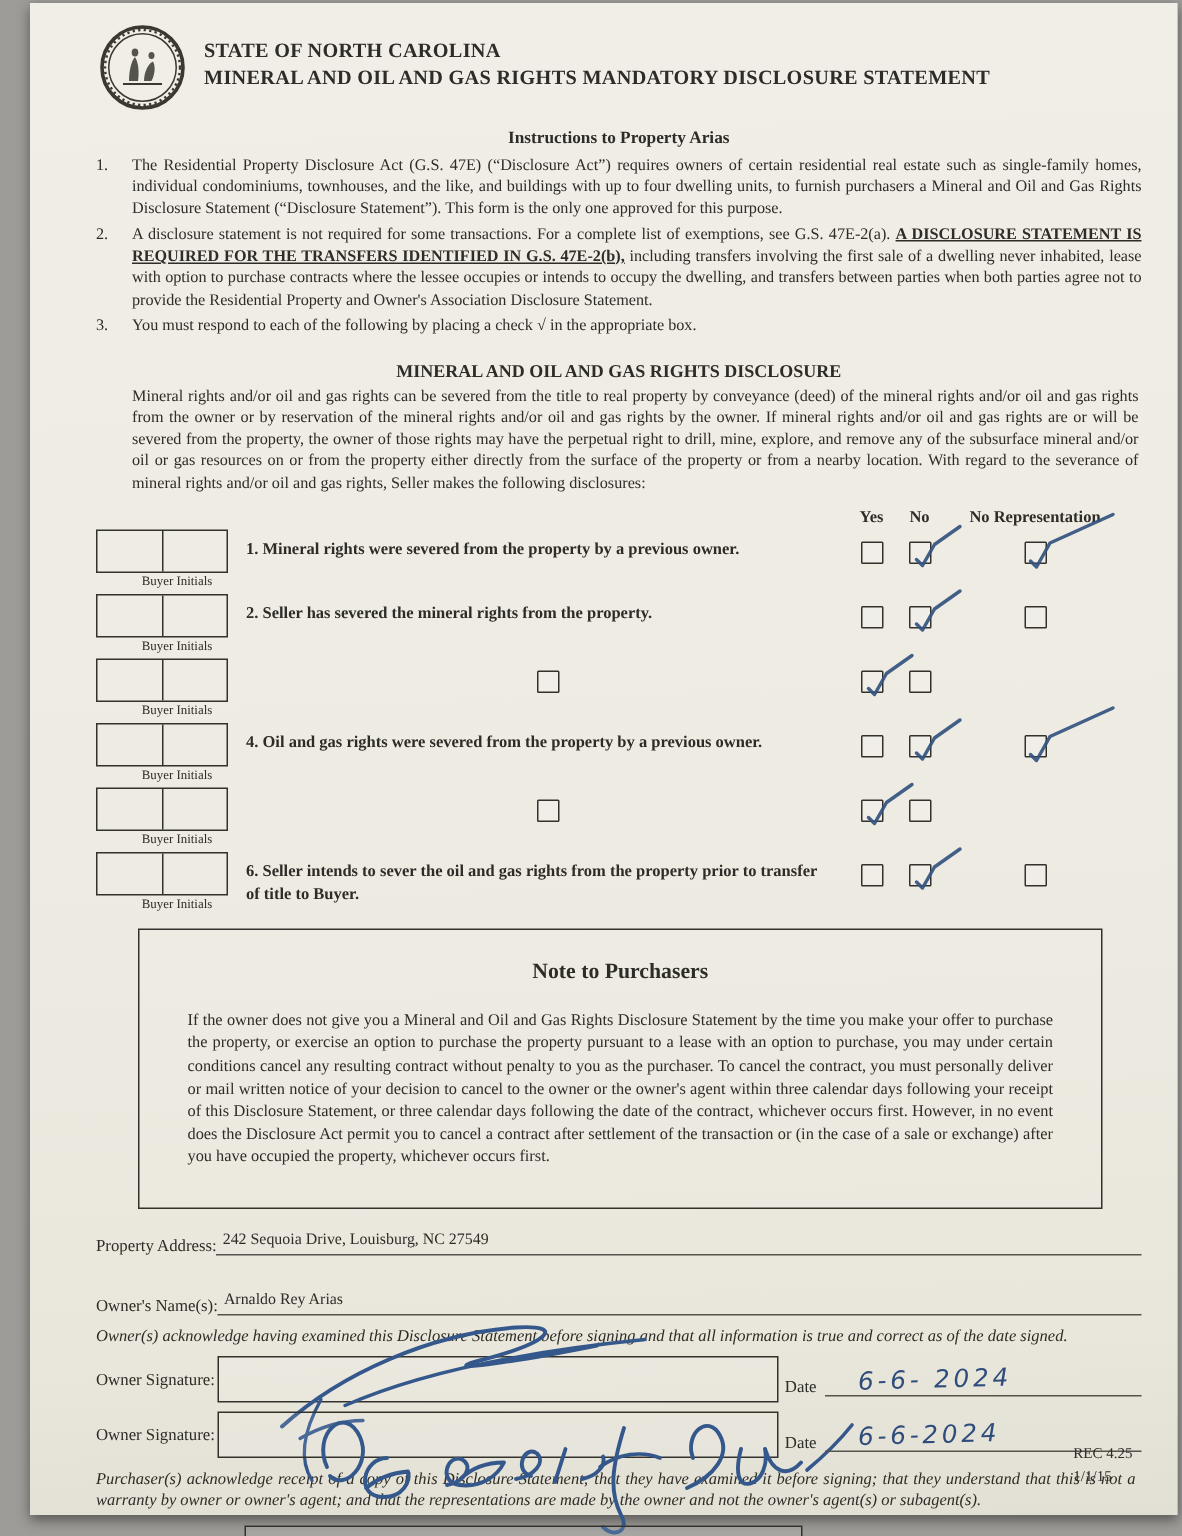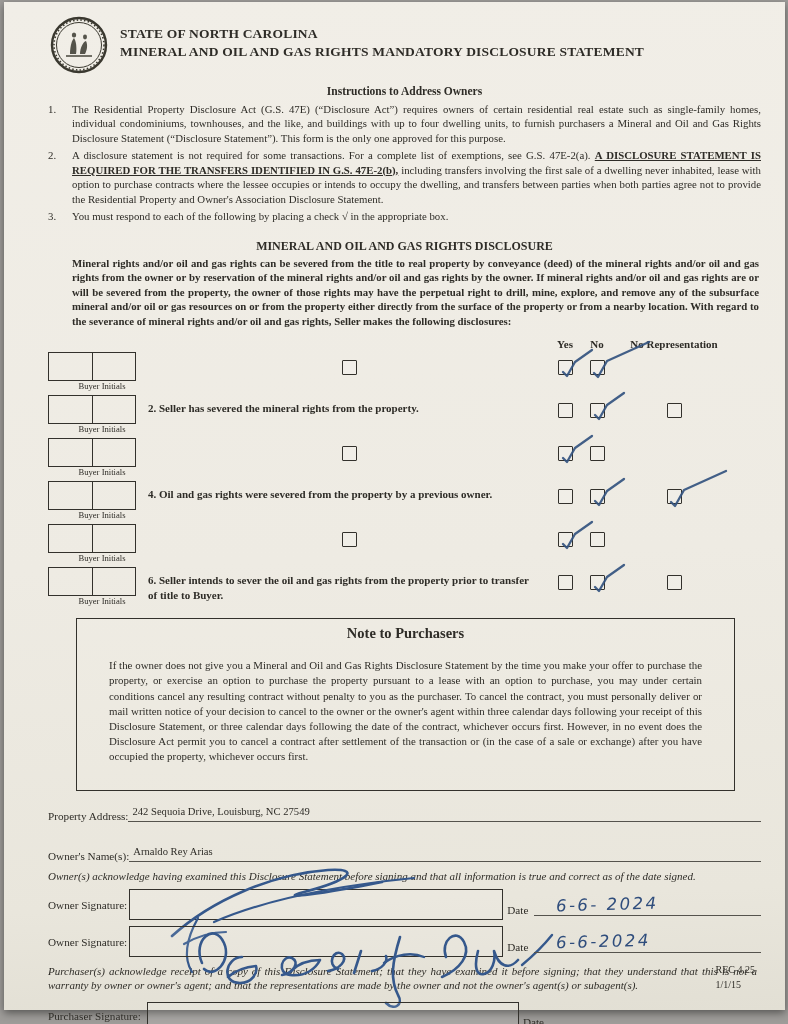--- a/index.html
+++ b/index.html
@@ -5,21 +5,21 @@
   html,body{margin:0;padding:0;}
   body{
     width:788px;height:1024px;
     background:#9e9c99;
     font-family:"Liberation Serif", serif;
     color:#2e2c27;
     overflow:hidden;
     position:relative;
   }
   .paper{
-    position:absolute;left:4px;top:2px;right:3px;height:1008px;
+    position:absolute;left:20px;top:2px;right:3px;height:1008px;
     background:linear-gradient(178deg,#f1eee7 0%,#eeebe3 55%,#e9e6dc 88%,#e2dfd4 100%);
     box-shadow:0 3px 8px rgba(0,0,0,.45);
     padding:14px 24px 0 44px;
     box-sizing:border-box;
   }
   
   .hdr{display:flex;align-items:flex-start;gap:12px;}
   .seal{flex:0 0 auto;margin-left:2px;}
   .titles{padding-top:9px;}
   .titles h1,.titles h2{
@@ -30,21 +30,21 @@
   }
   
   .instr{font-size:10.8px;line-height:1.34;text-align:justify;}
   .instr .item{display:flex;margin-bottom:3px;}
   .instr .num{flex:0 0 24px;}
   .instr .itxt{flex:1;}
   .bu{font-weight:bold;text-decoration:underline;}
   
   .disc-head{text-align:center;font-weight:bold;font-size:12px;margin:15px 0 2px 0;}
   .disc-intro{
-    font-size:10.8px;font-weight:bold;line-height:1.35;text-align:justify;
+    font-size:10.8px;font-weight:normal;line-height:1.35;text-align:justify;
     padding-left:24px;margin-right:2px;
   }
   .grid-head{
     display:grid;grid-template-columns:100px 402px 30px 34px 120px;
     font-weight:bold;font-size:11px;margin-top:10px;
   }
   .grid-head .col-label{text-align:center;}
   .rows{margin-top:2px;}
   .drow{
     display:grid;grid-template-columns:100px 402px 30px 34px 120px;
@@ -65,21 +65,21 @@
   }
   .mark{position:absolute;overflow:visible;pointer-events:none;}
   .mark path{stroke:#33537f;stroke-width:2.3;fill:none;stroke-linecap:round;stroke-linejoin:round;opacity:.92;}
   .mark-m{left:-1px;top:-15px;width:38px;height:36px;}
   .mark-l{left:-2px;top:-22px;width:66px;height:44px;}
   
   .note{
     border:1.7px solid #33312c;margin:12px 26px 0 28px;padding:4px 16px 10px 16px;
     background:rgba(255,255,255,.06);
   }
-  .note h3{margin:2px 0 5px 0;text-align:center;font-size:14.5px;font-weight:bold;}
+  .note h3{margin:16px 0 5px 0;text-align:center;font-size:14.5px;font-weight:bold;}
   .note p{margin:16px;font-size:10.9px;line-height:1.38;text-align:justify;}
   
   .fieldline{display:flex;align-items:flex-end;font-size:11.2px;margin-top:15px;justify-content:flex-end;}
   .fieldline .lbl{white-space:nowrap;}
   .fill{
     flex:1;border-bottom:1.2px solid #55534d;padding:0 0 1px 4px;
     font-size:10.6px;min-height:14px;
   }
   .ack{font-style:italic;font-size:11px;line-height:1.3;margin-top:7px;text-align:justify;padding-right:4px;}
   .sigrow{display:flex;align-items:center;margin-top:6px;font-size:11.2px;}
@@ -124,21 +124,21 @@
         <ellipse cx="35" cy="21" rx="2" ry="2.4" fill="#3a382f" opacity=".85"></ellipse>
         <path d="M16 40 h26" stroke="#3a382f" stroke-width="1.4"></path>
       </svg>
     </span>
     <div class="titles">
       <h1>STATE OF NORTH CAROLINA</h1>
       <h2>MINERAL AND OIL AND GAS RIGHTS MANDATORY DISCLOSURE STATEMENT</h2>
     </div>
   </div>
 
-  <div class="instr-head">Instructions to Address Owners</div>
+  <div class="instr-head">Instructions to Property Arias</div>
 
   <div class="instr">
     <div class="item">
       <span class="num">1.</span>
       <span class="itxt">The Residential Property Disclosure Act (G.S. 47E) (“Disclosure Act”) requires owners of certain residential real estate such as single-family homes, individual condominiums, townhouses, and the like, and buildings with up to four dwelling units, to furnish purchasers a Mineral and Oil and Gas Rights Disclosure Statement (“Disclosure Statement”). This form is the only one approved for this purpose.</span>
     </div>
     <div class="item">
       <span class="num">2.</span>
       <span class="itxt"><span>A disclosure statement is not required for some transactions. For a complete list of exemptions, see G.S. 47E-2(a). </span><span class="bu">A DISCLOSURE STATEMENT IS REQUIRED FOR THE TRANSFERS IDENTIFIED IN  G.S. 47E-2(b),</span><span> including transfers involving the first sale of a dwelling never inhabited, lease with option to purchase contracts where the lessee occupies or intends to occupy the dwelling, and transfers between parties when both parties agree not to provide the Residential Property and Owner's Association Disclosure Statement.</span></span>
     </div>
@@ -162,20 +162,21 @@
   <div class="rows">
 
     <div class="drow">
       <div class="initials">
           <div class="init-box">
             <div class="cell"></div>
             <div class="cell"></div>
           </div>
         <div class="init-label">Buyer Initials</div>
         </div>
+      <div class="stmt"><span>1.</span> <span>Mineral rights were severed from the property by a previous owner.</span></div>
       <div class="chkcol">
           <span class="chk"></span>
         </div>
       <div class="chkcol">
           <span class="chk">
             <svg class="mark mark-m" viewBox="0 0 38 36">
               <path d="M5 26 L9 30 L17 16 L34 4"></path>
             </svg>
           </span>
         </div>

